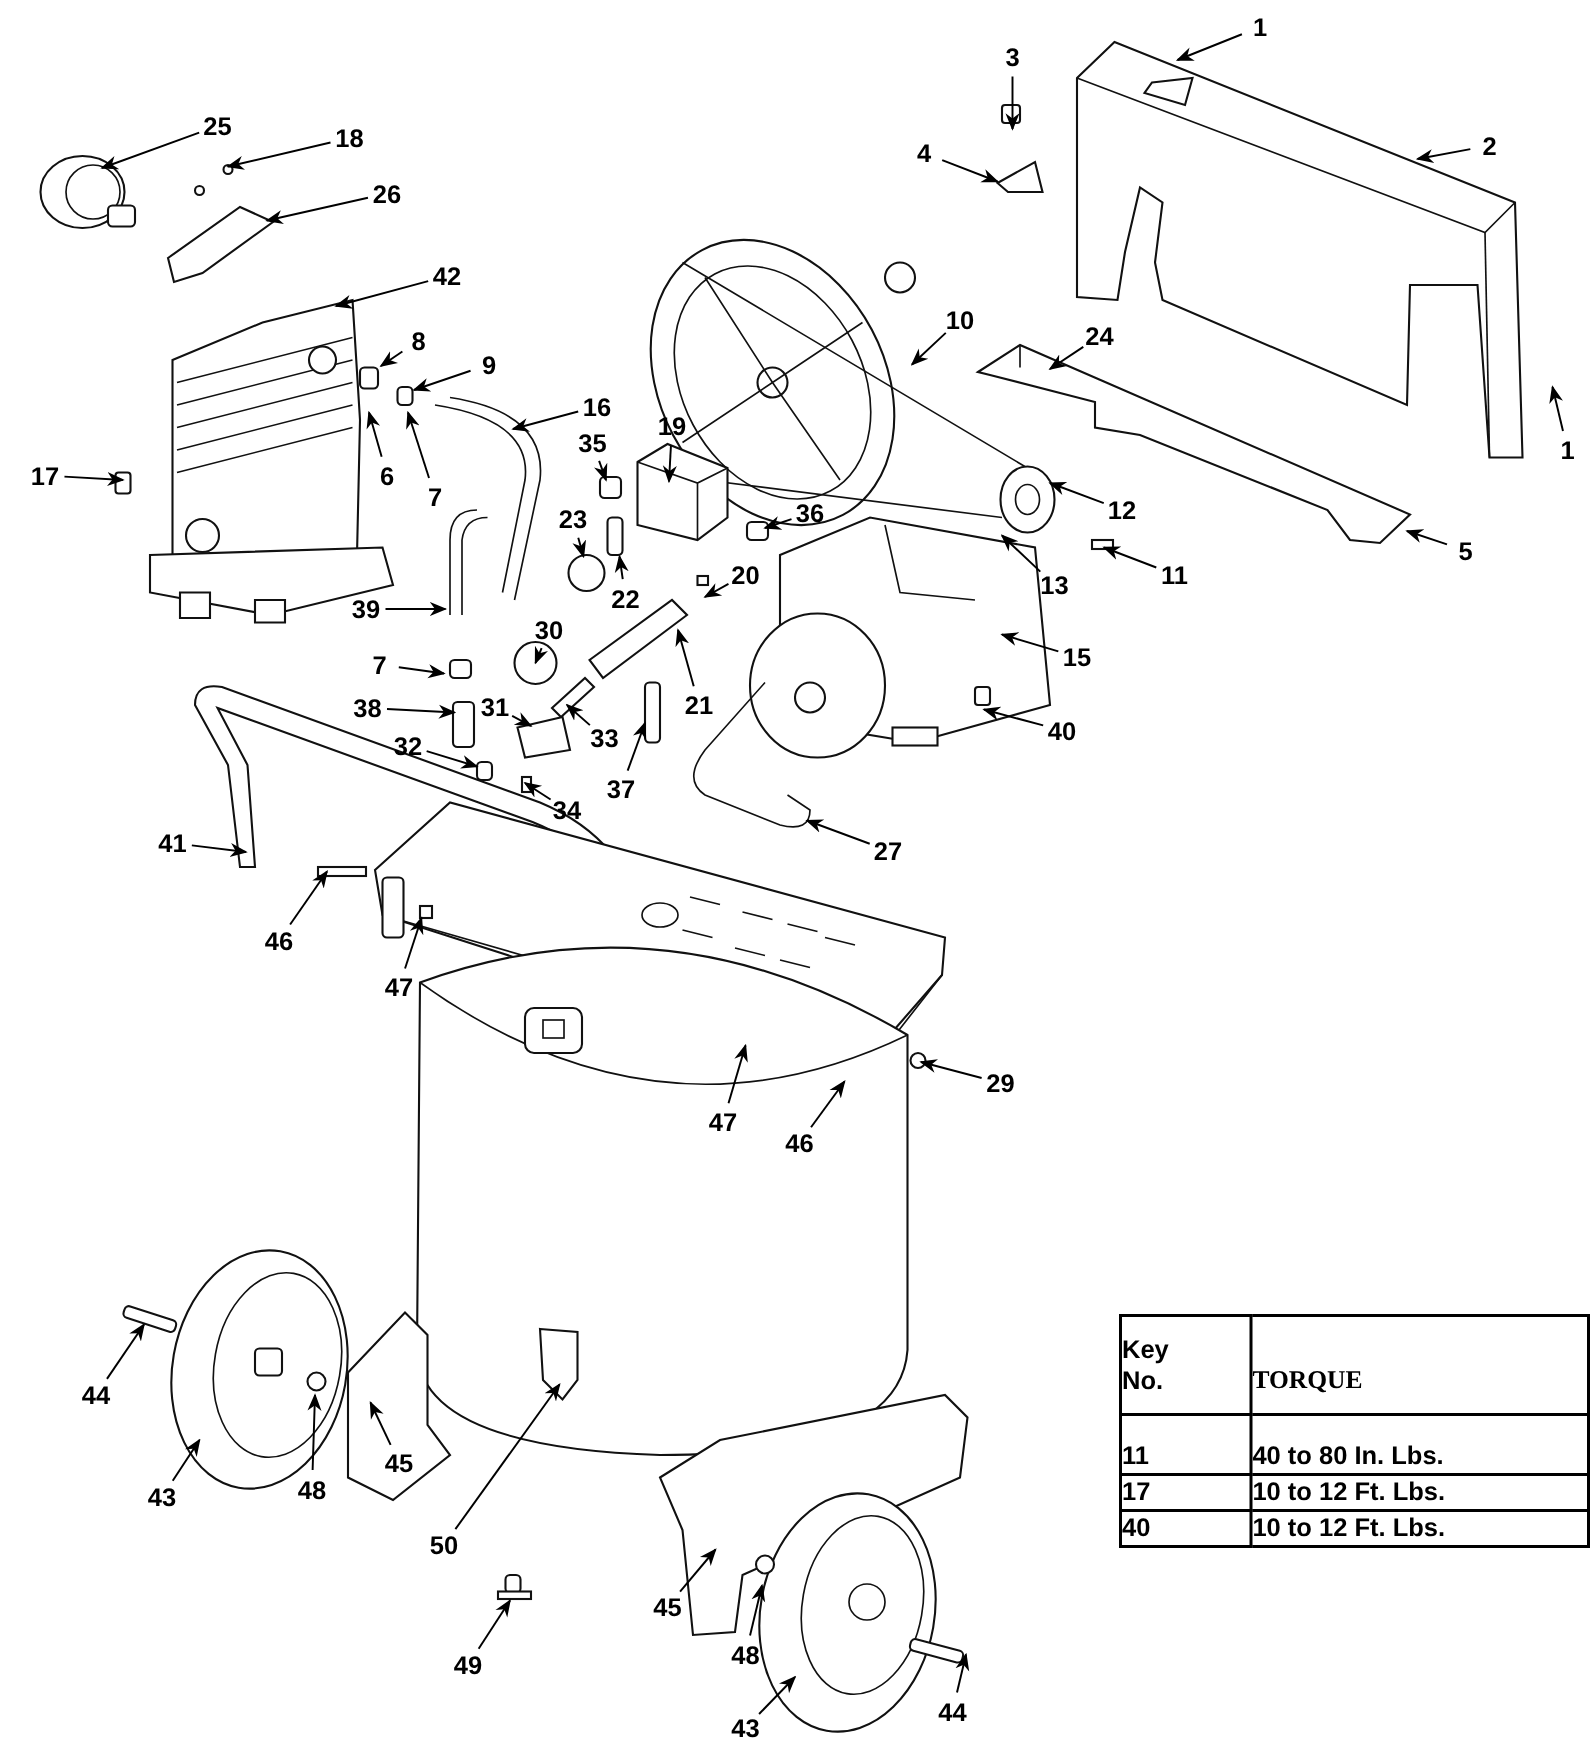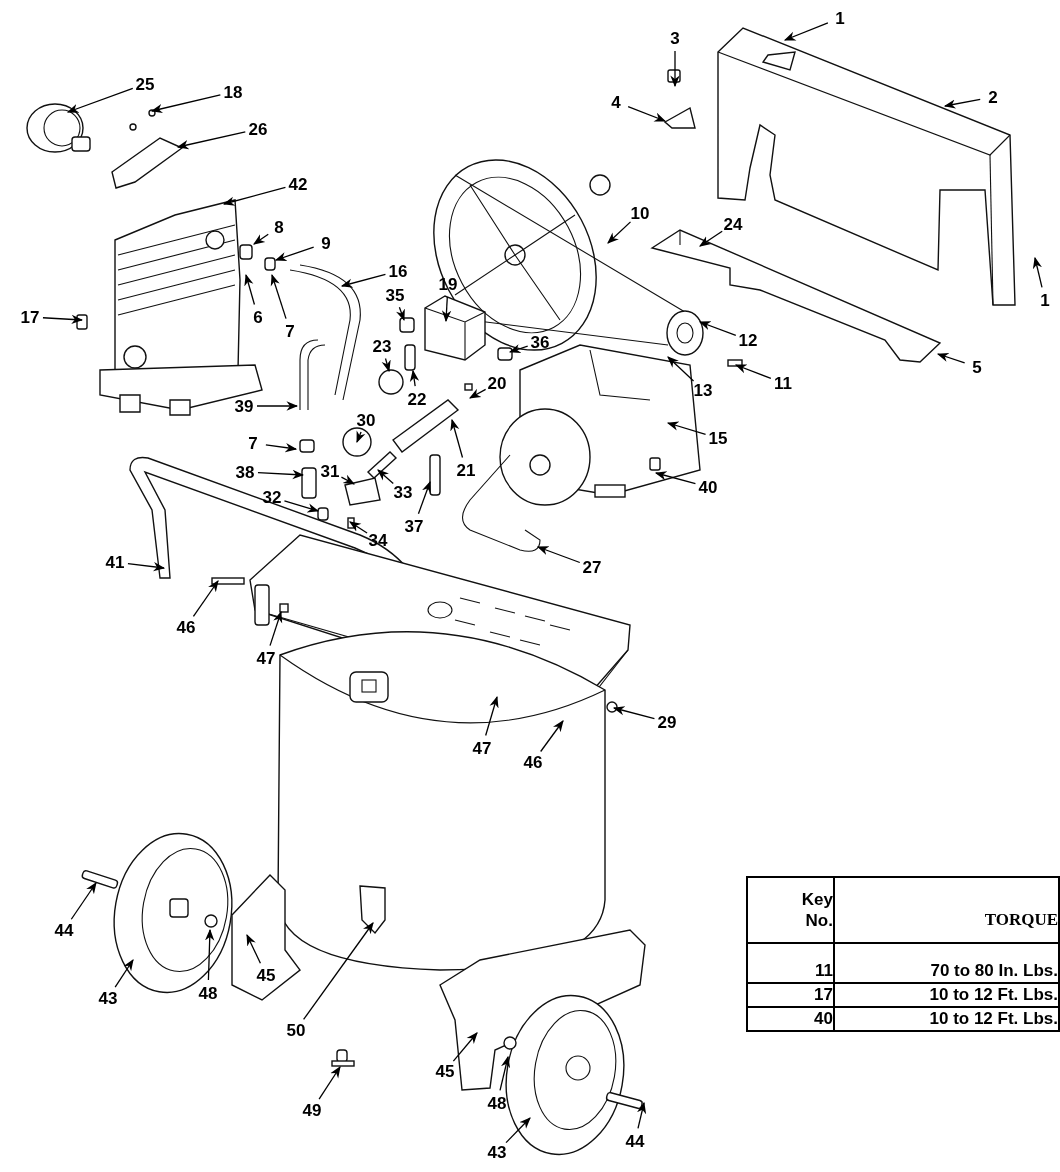--- a/index.html
+++ b/index.html
@@ -3,21 +3,21 @@
 <meta charset="utf-8">
 <style>
   html,body{margin:0;padding:0;background:#fff;}
   body{width:1060px;height:1172px;position:relative;overflow:hidden;font-family:"Liberation Sans",sans-serif;}
   #diagram{position:absolute;left:0;top:0;width:1060px;height:1172px;}
   .part{fill:#fff;stroke:#111;stroke-width:1.4;}
   .thin{fill:none;stroke:#111;stroke-width:1.1;}
   .leader{stroke:#000;stroke-width:1.3;fill:none;marker-end:url(#arrow);}
   .callout{font-family:"Liberation Sans",sans-serif;font-weight:bold;font-size:17px;fill:#000;}
   #torque-table{position:absolute;left:746px;top:876px;border-collapse:collapse;border:2px solid #000;font-family:"Liberation Sans",sans-serif;font-weight:bold;font-size:17px;background:#fff;}
-  #torque-table th,#torque-table td{border:2px solid #000;text-align:right;padding:0;}
+  #torque-table th,#torque-table td{border:2px solid #000;text-align:left;padding:0;}
   #torque-table th.k{width:86px;height:64px;line-height:21px;}
   #torque-table th.t{width:226px;vertical-align:bottom;padding-bottom:12px;font-family:Liberation Serif, serif;}
   #torque-table tr.first td{padding-top:16px;}
   #torque-table td{height:22px;line-height:22px;}
 </style>
 </head>
 <body>
 
 <svg id="diagram" viewBox="0 0 1060 1172" xmlns="http://www.w3.org/2000/svg">
   <defs>
@@ -403,21 +403,21 @@
 <table id="torque-table">
   <thead>
     <tr>
       <th class="k"><span>Key</span><br><span>No.</span></th>
       <th class="t">TORQUE</th>
     </tr>
   </thead>
   <tbody>
     <tr class="first">
       <td>11</td>
-      <td>70 to 80 In. Lbs.</td>
+      <td>40 to 80 In. Lbs.</td>
     </tr>
     <tr>
       <td>17</td>
       <td>10 to 12 Ft. Lbs.</td>
     </tr>
     <tr>
       <td>40</td>
       <td>10 to 12 Ft. Lbs.</td>
     </tr>
   </tbody>

